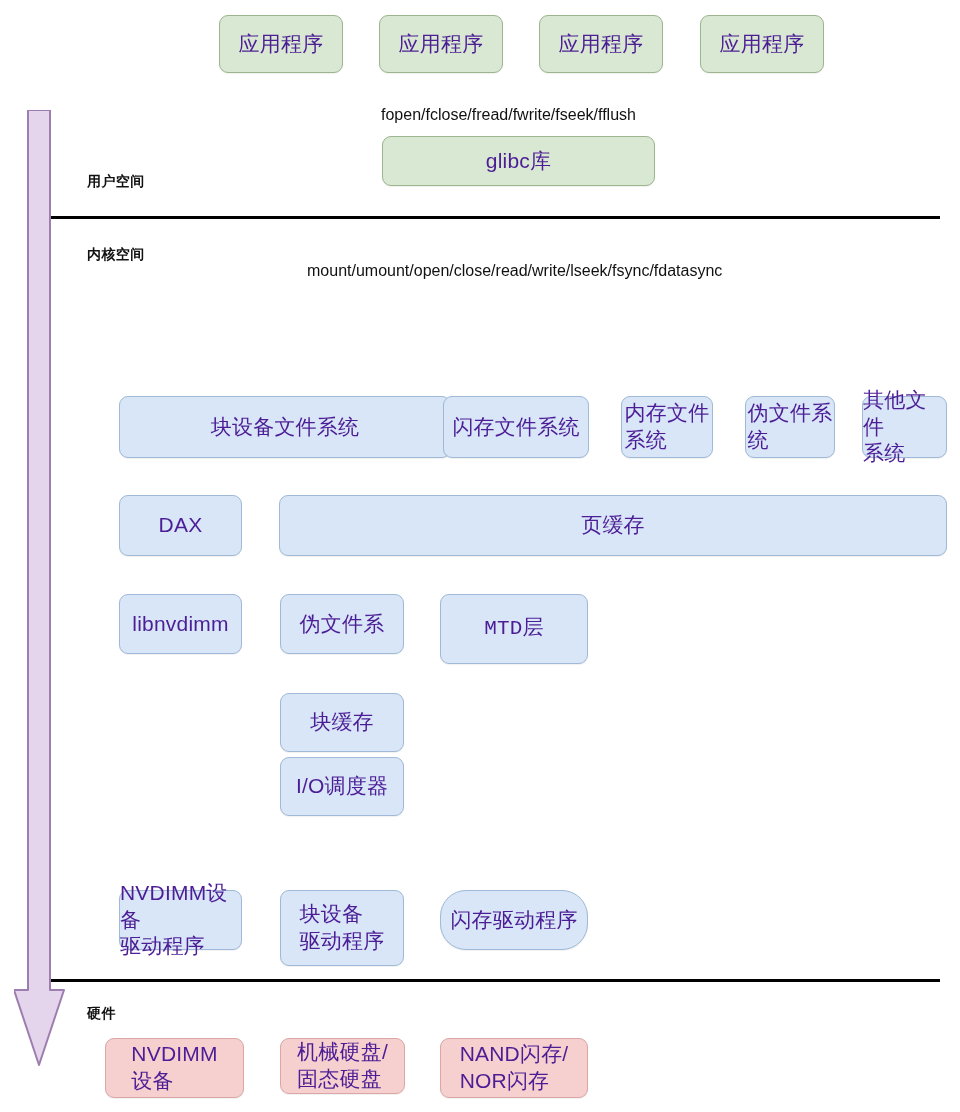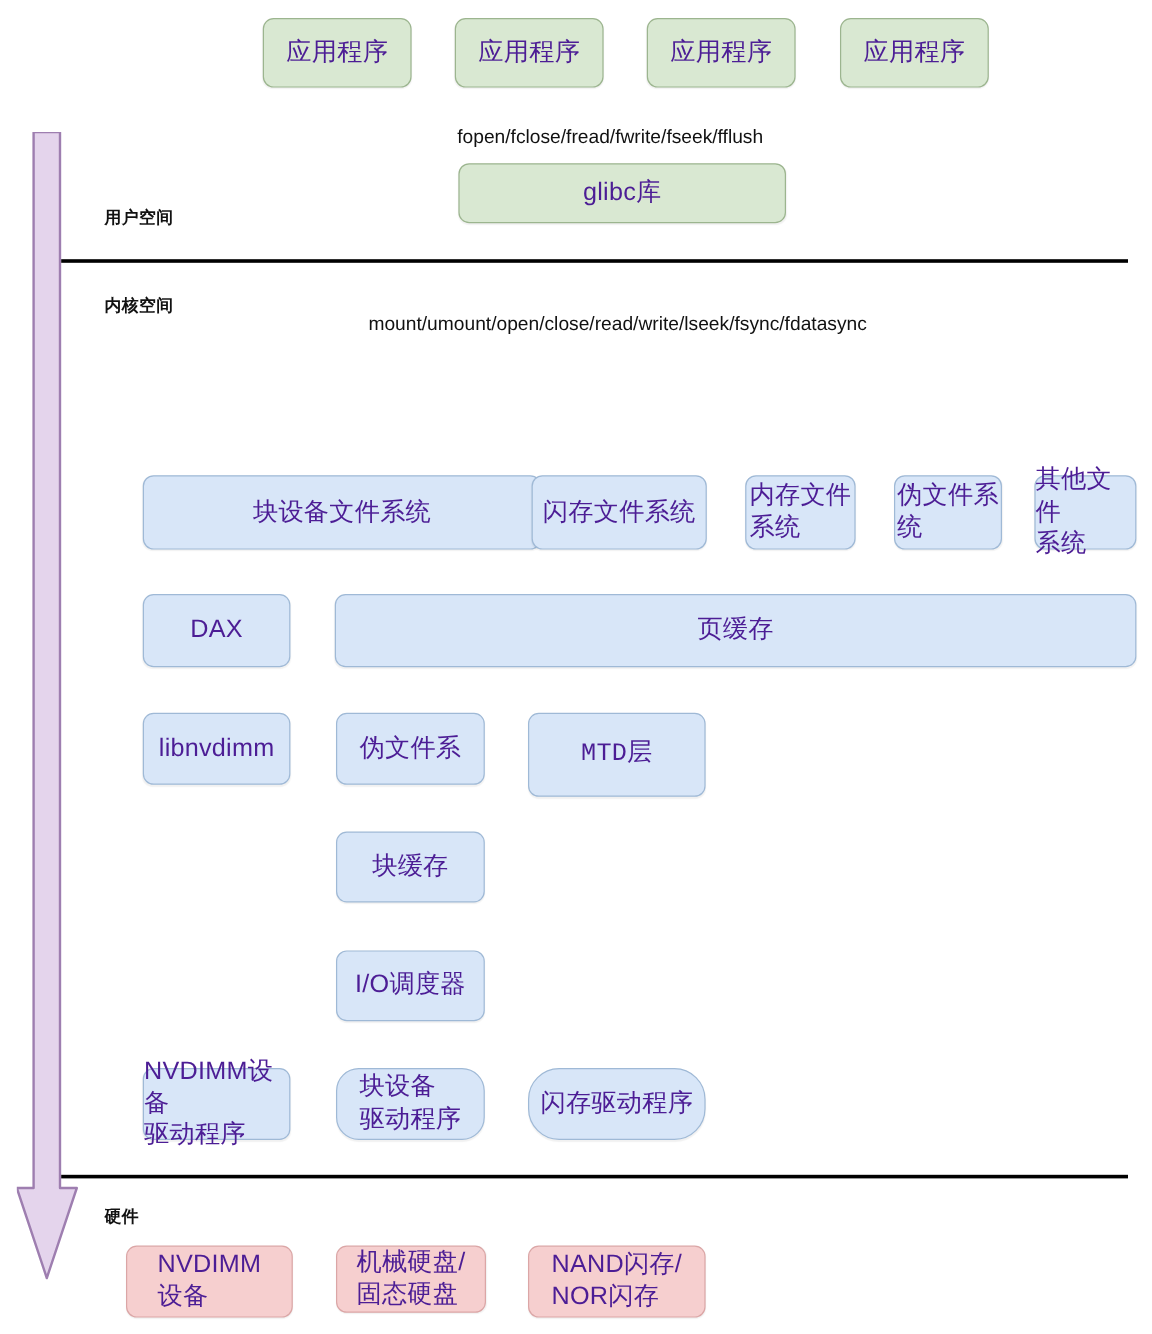--- a/index.html
+++ b/index.html
@@ -113,25 +113,25 @@
 
   <div class="box blue" style="left:119px; top:495px; width:123px; height:61px;">DAX</div>
   <div class="box blue" style="left:279px; top:495px; width:668px; height:61px;">页缓存</div>
 
   <div class="box blue" style="left:119px; top:594px; width:123px; height:60px;">libnvdimm</div>
   <div class="box blue" style="left:280px; top:594px; width:124px; height:60px;">伪文件系</div>
   <div class="box blue" style="left:440px; top:594px; width:148px; height:70px;font-family:Liberation Mono, monospace;">MTD层</div>
 
   <div class="box blue" style="left:280px; top:693px; width:124px; height:59px;">块缓存</div>
 
-  <div class="box blue" style="left:280px; top:792px; width:124px; height:59px;">I/O调度器</div>
+  <div class="box blue" style="left:280px; top:757px; width:124px; height:59px;">I/O调度器</div>
 
   <div class="box blue" style="left:119px; top:890px; width:123px; height:60px;">NVDIMM设备
 驱动程序</div>
-  <div class="box blue" style="left:280px; top:890px; width:124px; height:60px;border-radius:19px;">块设备
+  <div class="box blue" style="left:280px; top:890px; width:124px; height:76px;">块设备
 驱动程序</div>
   <div class="box blue" style="left:440px; top:890px; width:148px; height:60px;border-radius:26px;">闪存驱动程序</div>
 
   <div class="divider" style="left:51px; top:979px; width:889px;"></div>
 
   <div class="label" style="left:87px; top:1005px;">硬件</div>
 
   <div class="box red" style="left:105px; top:1038px; width:139px; height:60px;">NVDIMM
 设备</div>
   <div class="box red" style="left:280px; top:1038px; width:125px; height:56px;">机械硬盘/

